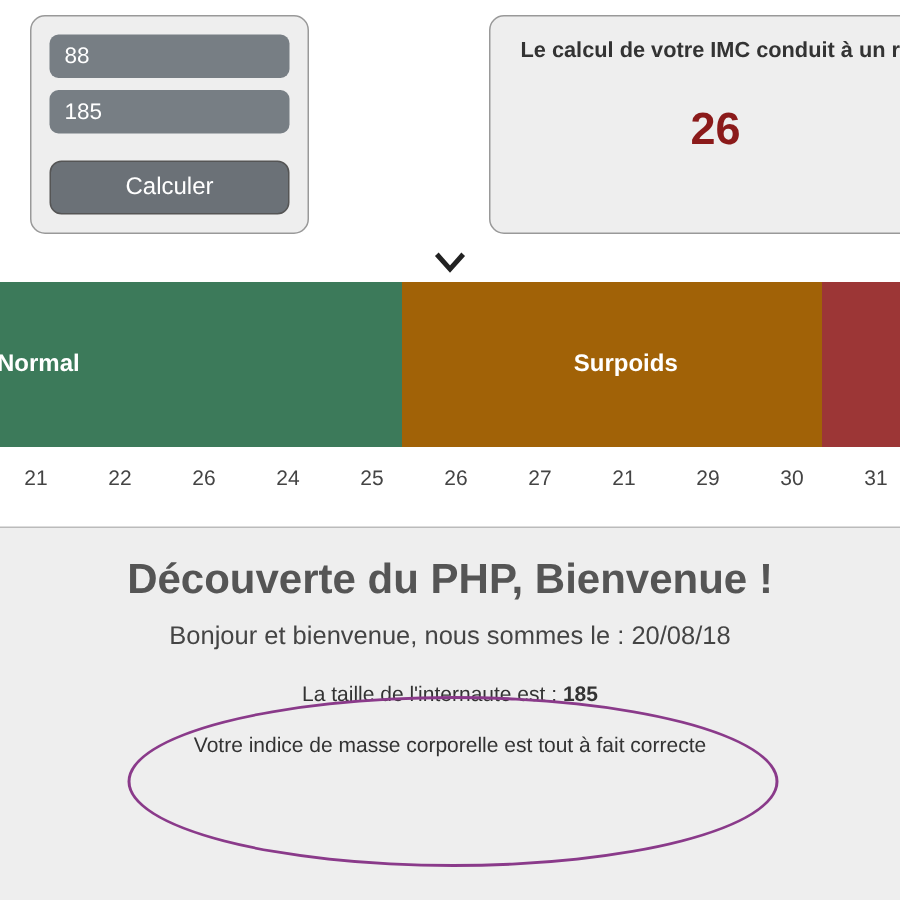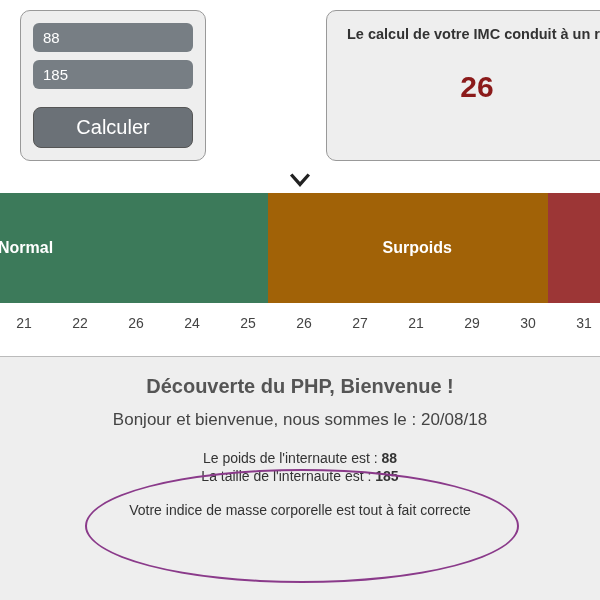--- a/index.html
+++ b/index.html
@@ -1,35 +1,35 @@
 <!DOCTYPE html>
 <html><head>
 <meta charset="utf-8">
 <style>
   html,body{margin:0;padding:0;font-family:"Segoe UI",Arial,sans-serif;color:#333;background:#fff}
   body{width:600px;height:600px;overflow:hidden}
   .top{display:flex;gap:20px;padding:10px 0 0 20px}
   .form-box{background:#eee;border:1px solid #999;border-radius:10px;padding:12px;width:168px}
   .field{display:block;width:140px;margin:0 auto 8px auto;background:#777e84;color:#fff;border:none;border-radius:6px;padding:6px 10px;font-size:15px}
-  .btn{display:block;width:160px;margin:18px auto 0 auto;background:#6b7177;color:#fff;border:1px solid #555;border-radius:8px;padding:8px 0;font-size:20px;text-align:center;cursor:pointer}
+  .btn{display:block;width:160px;margin:18px auto 0 auto;background:#6b7177;color:#fff;border:1px solid #555;border-radius:8px;padding:8px 0;font-size:16px;text-align:center;cursor:pointer}
   .result-box{background:#eee;border:1px solid #999;border-radius:10px;padding:15px 20px 20px 20px;margin-left:100px;flex:1;min-width:260px;text-align:center}
   .result-title{font-size:14.5px;font-weight:bold;white-space:nowrap}
   .result-num{color:#8b1a1a;font-size:30px;font-weight:bold;margin-top:28px}
   .arrow{display:flex;justify-content:center;margin:10px 0 4px 0}
   .arrow svg{width:22px;height:18px}
   .bands{display:flex;width:640px;margin-left:-20px}
   .band{height:110px;display:flex;align-items:center;color:#fff;font-weight:bold;font-size:16px;padding-left:18px}
   .band.green{background:#3c7a5a;width:300px}
   .band.grey{background:#a16207;width:290px}
   .band.red{background:#9c3636;width:60px}
   .scale{display:flex;padding:12px 0 0 0;font-size:14px;color:#444;margin-left:-4px;width:640px}
   .scale span{flex:0 0 56px;text-align:center}
   .divider{border-top:1px solid #bbb;margin:25px 0 0 0}
   .lower{background:#eee;padding:18px 10px 40px 10px;text-align:center;position:relative;height:220px}
-  .h1{font-size:20px;font-weight:bold;color:#555;margin:0 0 12px 0}
+  .h1{font-size:28px;font-weight:bold;color:#555;margin:0 0 12px 0}
   .h2{font-size:17px;font-weight:normal;color:#444;margin:0 0 20px 0}
   .line{font-size:14px;font-weight:normal;color:#333;margin:2px 0}
   .line b{font-weight:bold}
   .msg{font-size:14px;margin-top:18px}
   .ellipse{position:absolute;border:2px solid #8a3a8a;border-radius:50%;width:430px;height:110px;left:85px;top:112px;pointer-events:none}
 </style>
 </head>
 <body>
 
 <div class="top">
@@ -73,20 +73,17 @@
   </div>
 
 <div class="divider"></div>
 
 <div class="lower">
   <div class="h1">Découverte du PHP, Bienvenue !</div>
   <div class="h2">
     <span>Bonjour et bienvenue, nous sommes le : </span><span>20/08/18</span>
   </div>
   <div class="line">
-    <span>Le poids de l'internaute est : </span><b>88</b>
-  </div>
-  <div class="line">
     <span>La taille de l'internaute est : </span><b>185</b>
   </div>
   <div class="msg">Votre indice de masse corporelle est tout à fait correcte</div>
   <div class="ellipse"></div>
 </div>
 
 </body></html>

